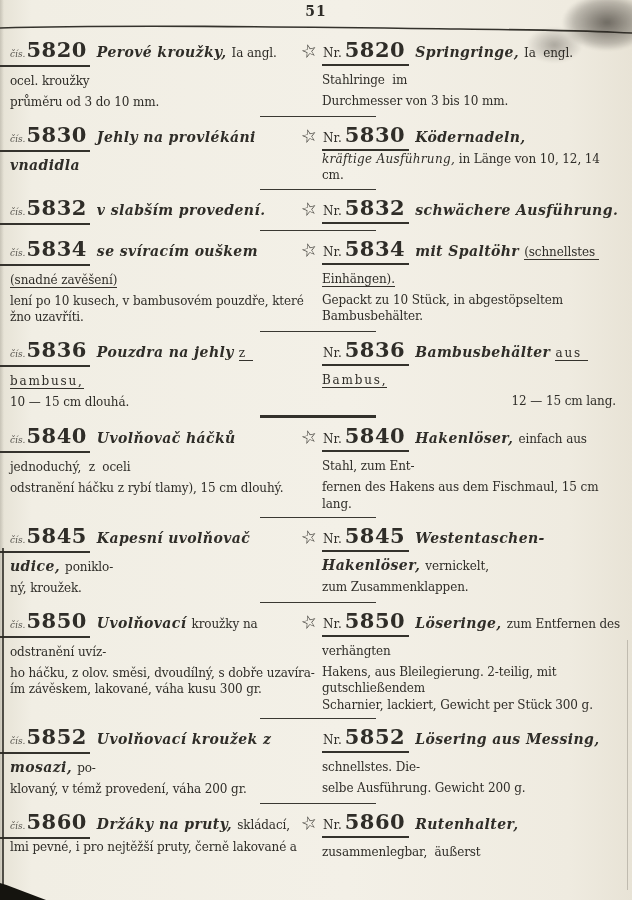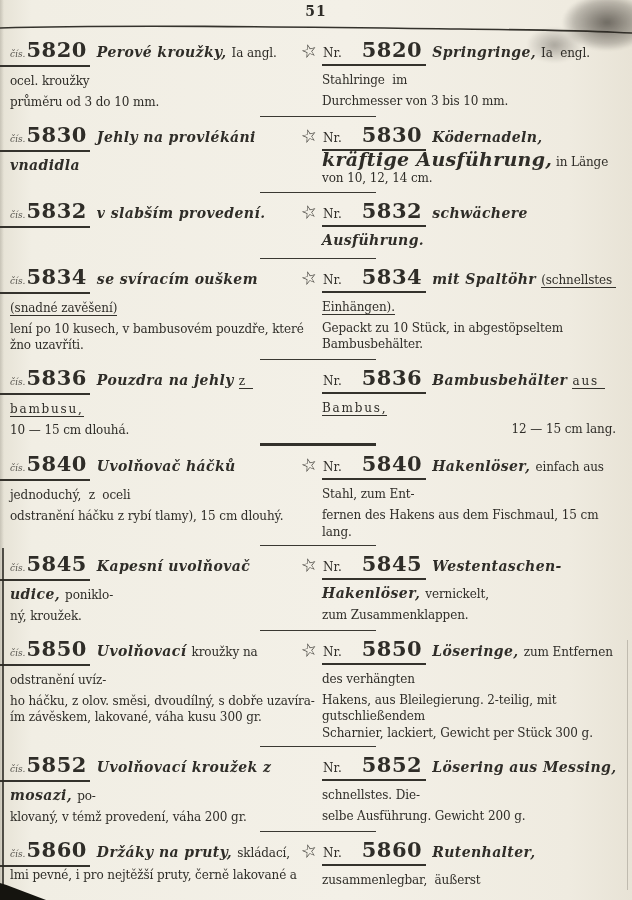--- a/index.html
+++ b/index.html
@@ -32,27 +32,27 @@
   .item{display:grid;grid-template-columns:286px 26px 1fr;margin-bottom:2px;}
   .col-l{min-width:0;}
   .col-r{min-width:0;padding-right:2px;}
   .ln1{line-height:25px;white-space:pre-wrap;}
   .ln{font-size:12px;line-height:16.5px;letter-spacing:-.1px;white-space:pre-wrap;}
   .col-l .ln{margin-right:-26px;}
   .numwrap{display:inline-block;border-bottom:2px solid #34322c;margin-left:-14px;padding:0 3px 0 14px;line-height:22px;}
   .pfx{font-size:9px;font-style:italic;opacity:.8;margin-right:1px;}
   .num{font-size:21px;font-weight:700;letter-spacing:.5px;}
   .numwrap-r{display:inline-block;border-bottom:2px solid #34322c;padding:0 4px 0 1px;line-height:22px;}
-  .pfx-r{font-size:12px;margin-right:20px;}
+  .pfx-r{font-size:12px;margin-right:3px;}
   .t{font-style:italic;font-weight:700;font-size:14px;letter-spacing:.4px;margin-left:7px;}
   .g{font-style:italic;font-weight:700;font-size:14px;letter-spacing:.4px;margin-left:6px;}
   .d{font-size:12px;letter-spacing:-.1px;}
   .u{border-bottom:1px solid #34322c;}
   .uls{letter-spacing:1.8px;border-bottom:1px solid #34322c;font-size:12px;}
-  .ti{font-style:italic;font-weight:700;font-size:19px;letter-spacing:.3px;}
+  .ti{font-style:italic;font-weight:400;font-size:12px;letter-spacing:.3px;}
   .sub{text-align:right;padding-right:46px;}
   .right-frag{text-align:left;padding-right:54px;}
   .right-frag-r{text-align:right;padding-right:8px;}
   .starcol{text-align:center;}
   .star-icon{display:inline-block;font-size:18px;font-weight:700;transform:rotate(-14deg);line-height:24px;color:#2c2a25;font-family:"DejaVu Sans",sans-serif;}
   .divider{width:116px;border-top:1.5px solid #3a3832;margin:5px auto 7px auto;}
   .divider.thick{border-top:3px solid #33312b;}
 </style>
 </head>
 <body>

